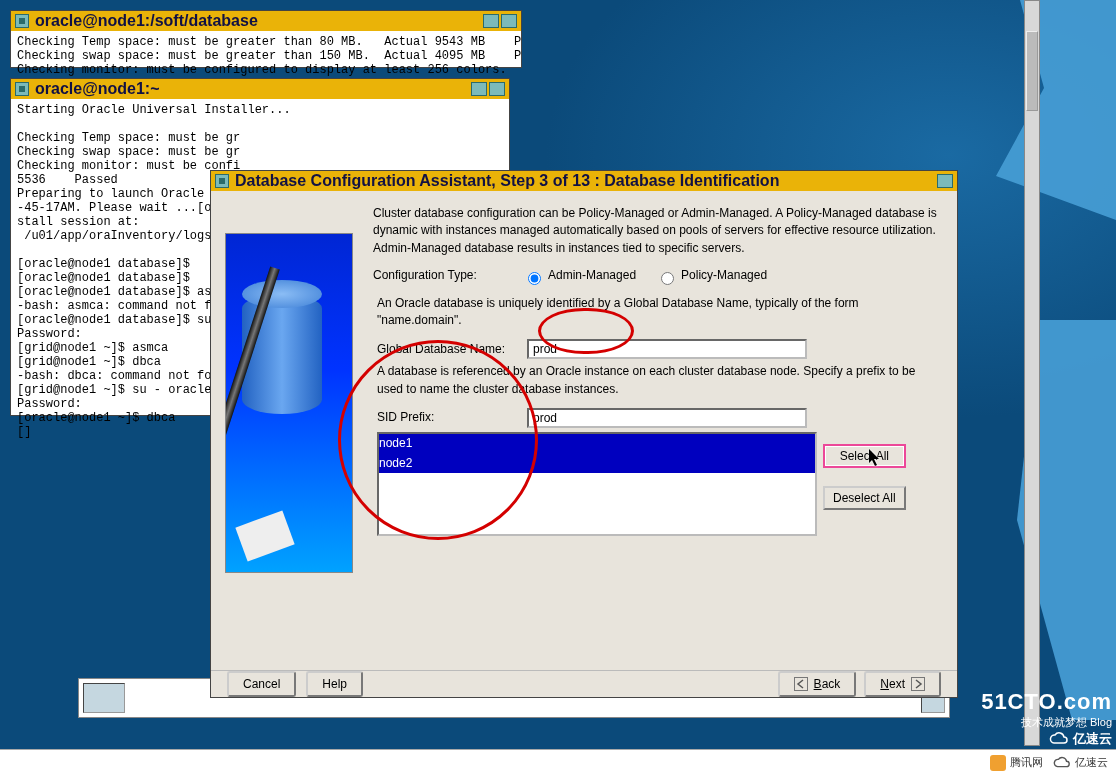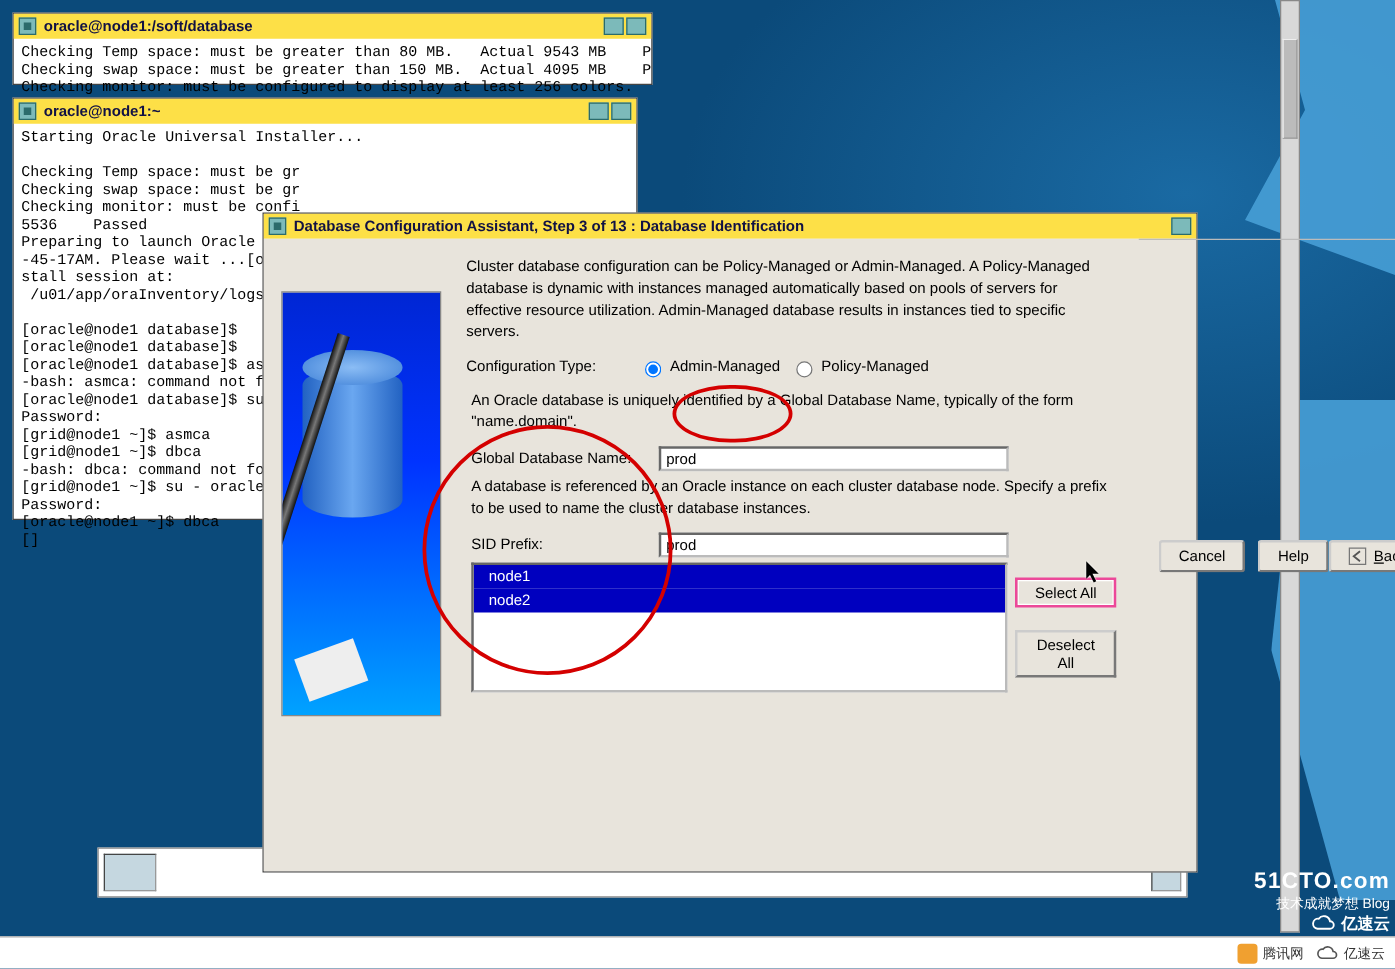--- a/index.html
+++ b/index.html
@@ -33,24 +33,24 @@
 .whiteblock::after { content:''; position:absolute; right:4px; top:4px; width:22px; height:28px; background:#c5d7e0; border:1px inset #999;}
 
 
 .window {
   position: absolute;
   background: #fff;
   border: 1px solid #444;
 }
 .titlebar {
   height: 20px;
-  background: #fde047;
+  background: #eab308;
   color: #fff;
   font-weight: bold;
-  font-size: 12px;
+  font-size: 16px;
   display: flex;
   align-items: center;
   padding: 0 4px;
 }
 .titlebar .sysbox {
   width: 14px; height: 14px; border: 1px solid #2b6b6b; background: #7cbaba;
   margin-right: 6px; display:flex; align-items:center; justify-content:center;
 }
 .titlebar .sysbox::after { content:''; width:6px; height:6px; background:#2b6b6b; }
 .titlebar .title { flex:1; color:#114; }
@@ -65,21 +65,21 @@
   white-space: pre;
   color: #000;
   overflow: hidden;
 }
 
 
 .dbca { width: 748px; height: 528px; }
 .dbca-body {
   display: flex;
   height: calc(100% - 20px);
-  flex-direction: row;
+  flex-direction: column;
   background: #e8e4dc;
 }
 .dbca-main { flex:1; display:flex; padding: 14px 18px 6px 14px; gap: 20px; }
 .sidebar-img {
   width: 128px; height: 340px;
   background: linear-gradient(180deg, #0026d4 0%, #0033ff 40%, #00a2ff 100%);
   border: 1px solid #888;
   position: relative;
   overflow: hidden;
   margin-top: 28px;
@@ -106,26 +106,26 @@
 }
 .content { flex:1; color:#000; font-size:12px; line-height:1.45; }
 .content p { margin: 0 0 10px 0; }
 .indent { margin-left: 4px; }
 .row { display:flex; align-items:center; margin: 4px 0; }
 .lbl { width: 150px; }
 .txtin {
   border: 2px inset #bbb; background:#fff; height:20px; padding:1px 4px;
   font-family: inherit; font-size:12px; width: 280px;
 }
-.radio-row { display:flex; gap:8px; align-items:center; margin-bottom:10px; }
+.radio-row { display:flex; gap:20px; align-items:center; margin-bottom:10px; }
 .radio-row label { display:flex; align-items:flex-end; gap:4px; }
 .nodelist {
   border: 2px inset #bbb; background:#fff; width: 440px; height: 104px; overflow:auto;
 }
-.nodeitem { padding:1px 12px; color:#fff; background:#0000bf; }
+.nodeitem { padding:1px 0; color:#fff; background:#0000bf; }
 .nodeitem+.nodeitem { }
 .btncol { display:flex; flex-direction:column; gap:18px; margin-left:6px; margin-top:12px;}
 .oldbtn {
   background:#e8e4dc; border:2px outset #ccc; padding:3px 8px; font-size:12px; min-width:70px;
 }
 .oldbtn.strong { border:2px solid #ec4899; box-shadow: inset 0 0 0 1px #fff; }
 
 
 .btnbar {
   border-top:1px solid #bbb; padding:0 16px; display:flex; align-items:center;
@@ -153,21 +153,21 @@
   position:absolute; left:0; right:0; bottom:0; height:26px;
   background:#fff; display:flex; align-items:center; justify-content:flex-end;
   padding-right:8px; gap:10px; font-size:11px; color:#333;
   border-top:1px solid #aaa;
 }
 .bottombar .item { display:flex; align-items:center; gap:4px; }
 .bottombar .ico { width:16px; height:16px; border-radius:3px; background:#f0a030; }
 
 
 .logos { position:absolute; right:4px; bottom:26px; text-align:right; color:#fff; font-family:Arial,sans-serif;}
-.logos .l1 { font-size:18px; font-weight:bold; letter-spacing:1px;}
+.logos .l1 { font-size:22px; font-weight:bold; letter-spacing:1px;}
 .logos .l2 { font-size:11px; }
 .logos .cloud { display:inline-flex; align-items:center; gap:4px; font-size:13px; font-weight:bold;}
 .logos svg { vertical-align:middle; }
 
 
 .vscroll { position:absolute; right:76px; top:0; width:16px; height:746px; background:#d8d8d8; border:1px solid #888;}
 .vscroll .thumb { position:absolute; left:1px; top:30px; width:12px; height:80px; background:#bbb; border:1px outset #eee;}
 </style>
 </head>
 <body>

